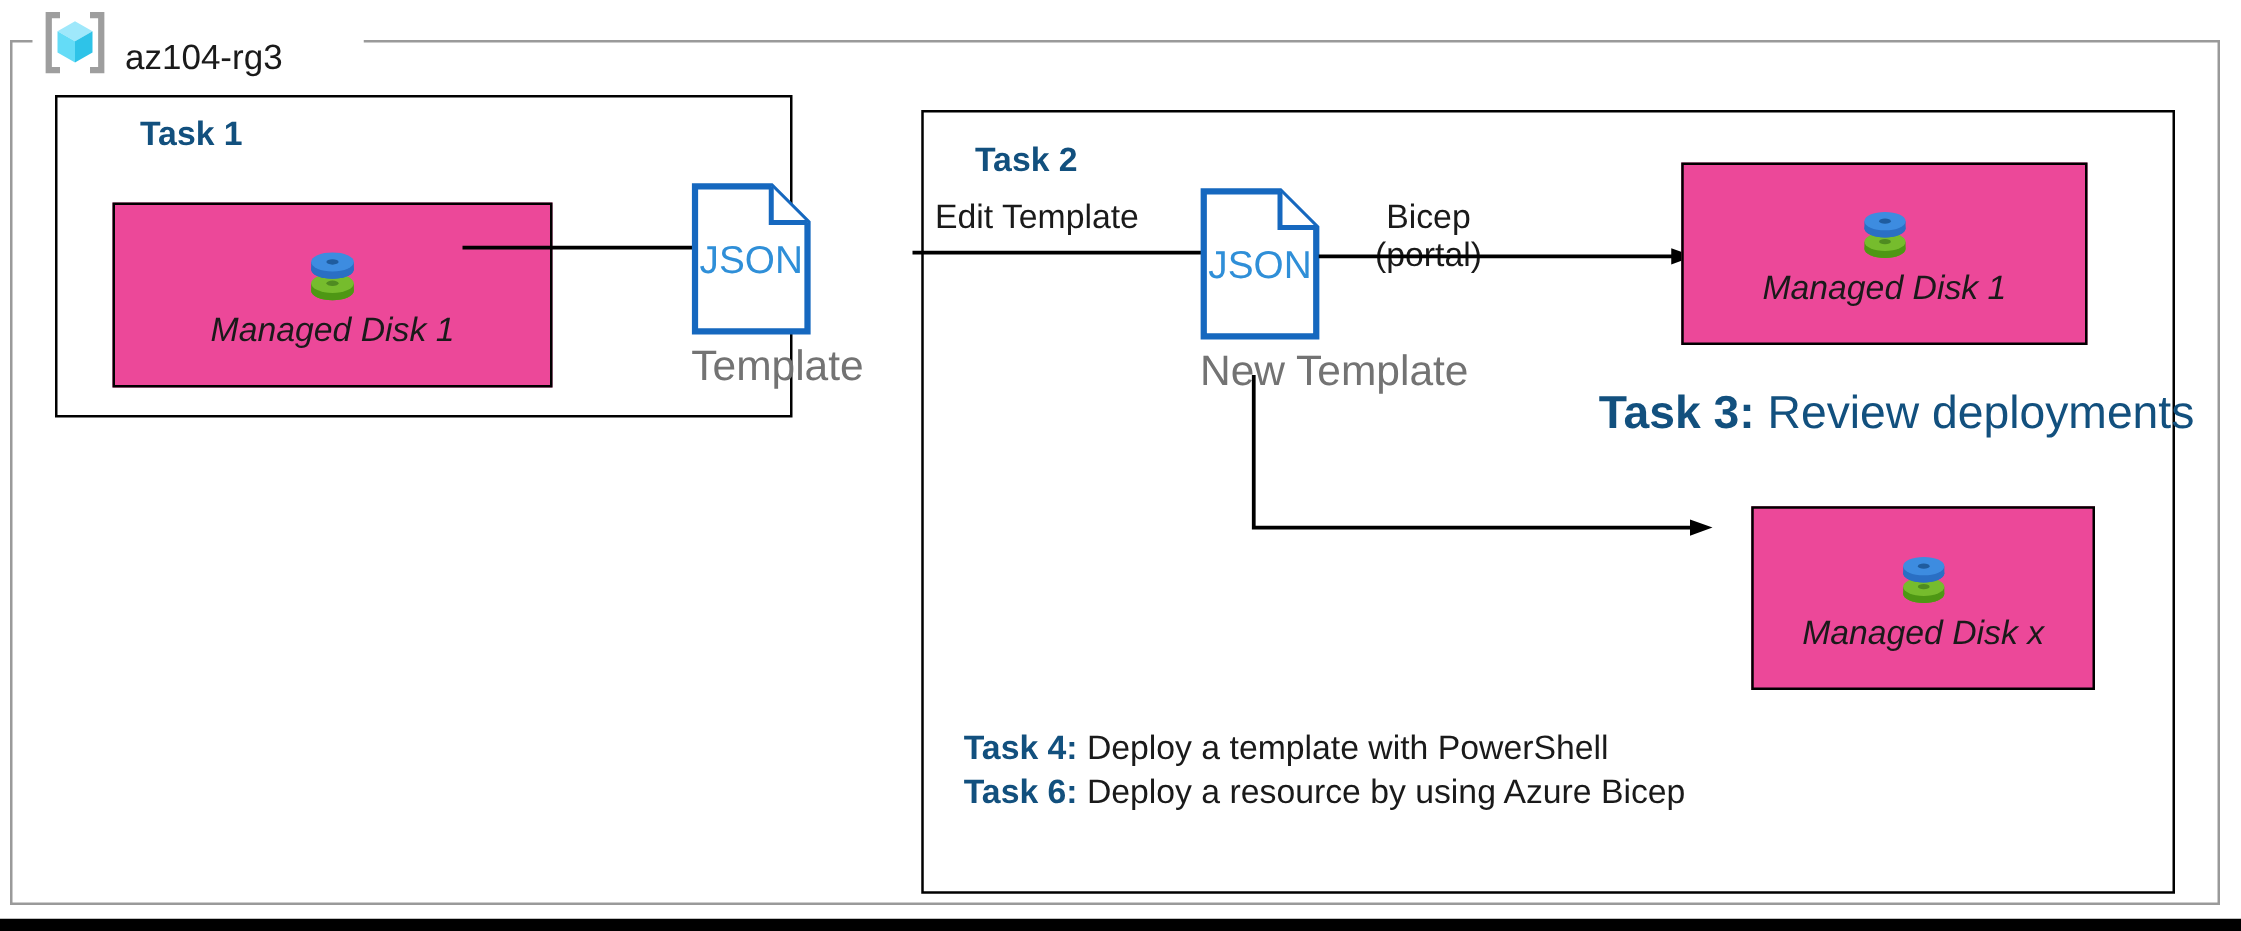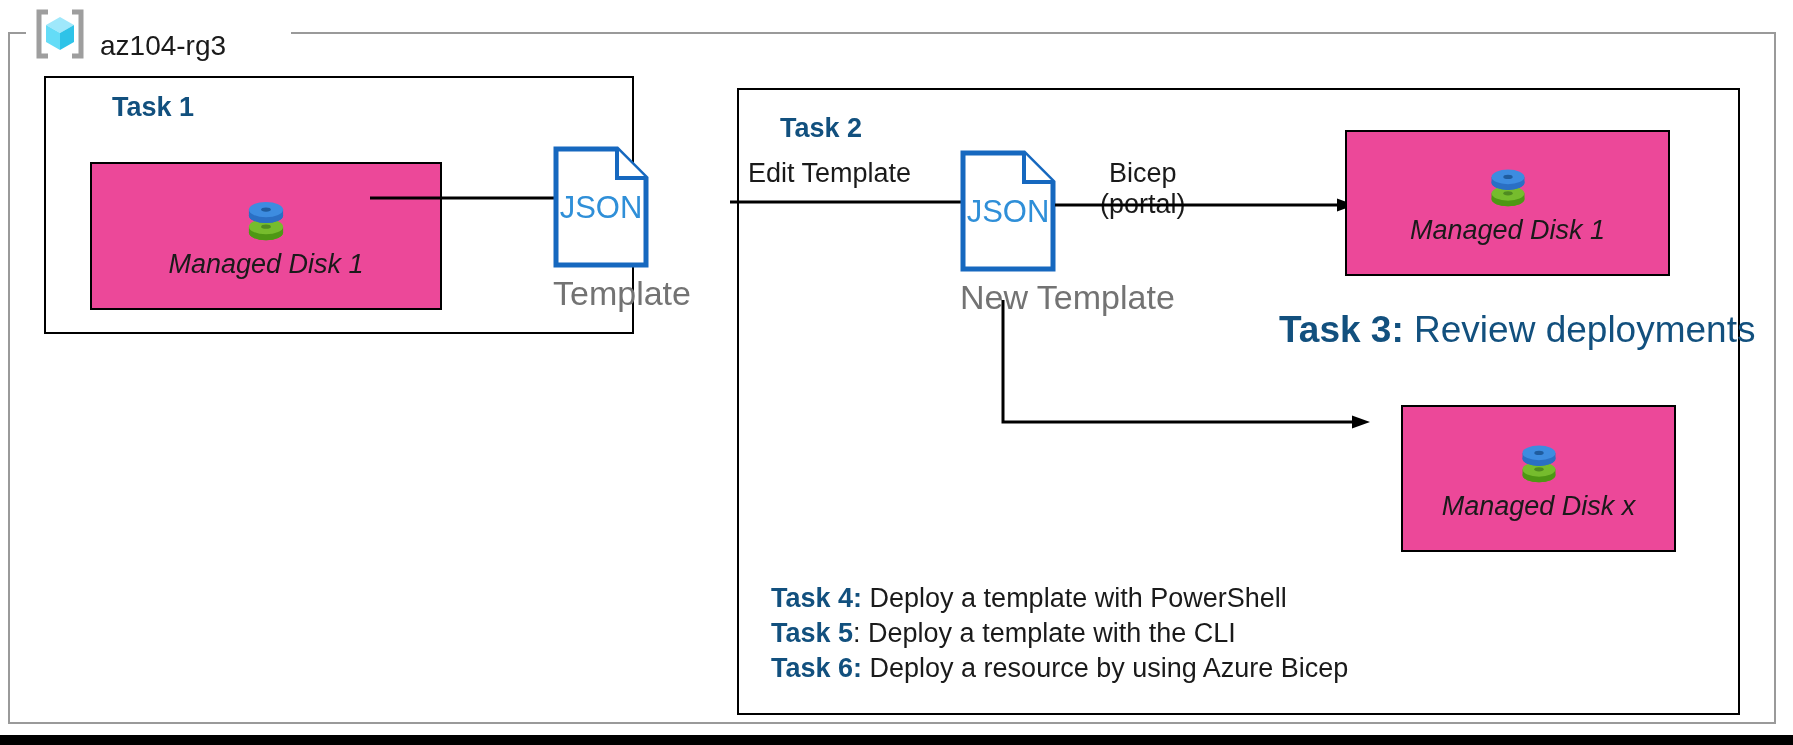--- a/index.html
+++ b/index.html
@@ -225,21 +225,18 @@
       </svg>
     </span>
     <span class="res-label">Managed Disk x</span>
   </div>
 
   <div id="task-list">
     <div class="task-line">
       <span class="tnum">Task 4:</span><span> Deploy a template with PowerShell</span>
     </div>
     <div class="task-line">
-      <span class="tnum">Task 5</span><span>: Deploy a template with the CLI</span>
-    </div>
-    <div class="task-line">
       <span class="tnum">Task 6:</span><span> Deploy a resource by using Azure Bicep</span>
     </div>
   </div>
 
   <div id="bottom-bar"></div>
 </div>
 
 </body></html>

